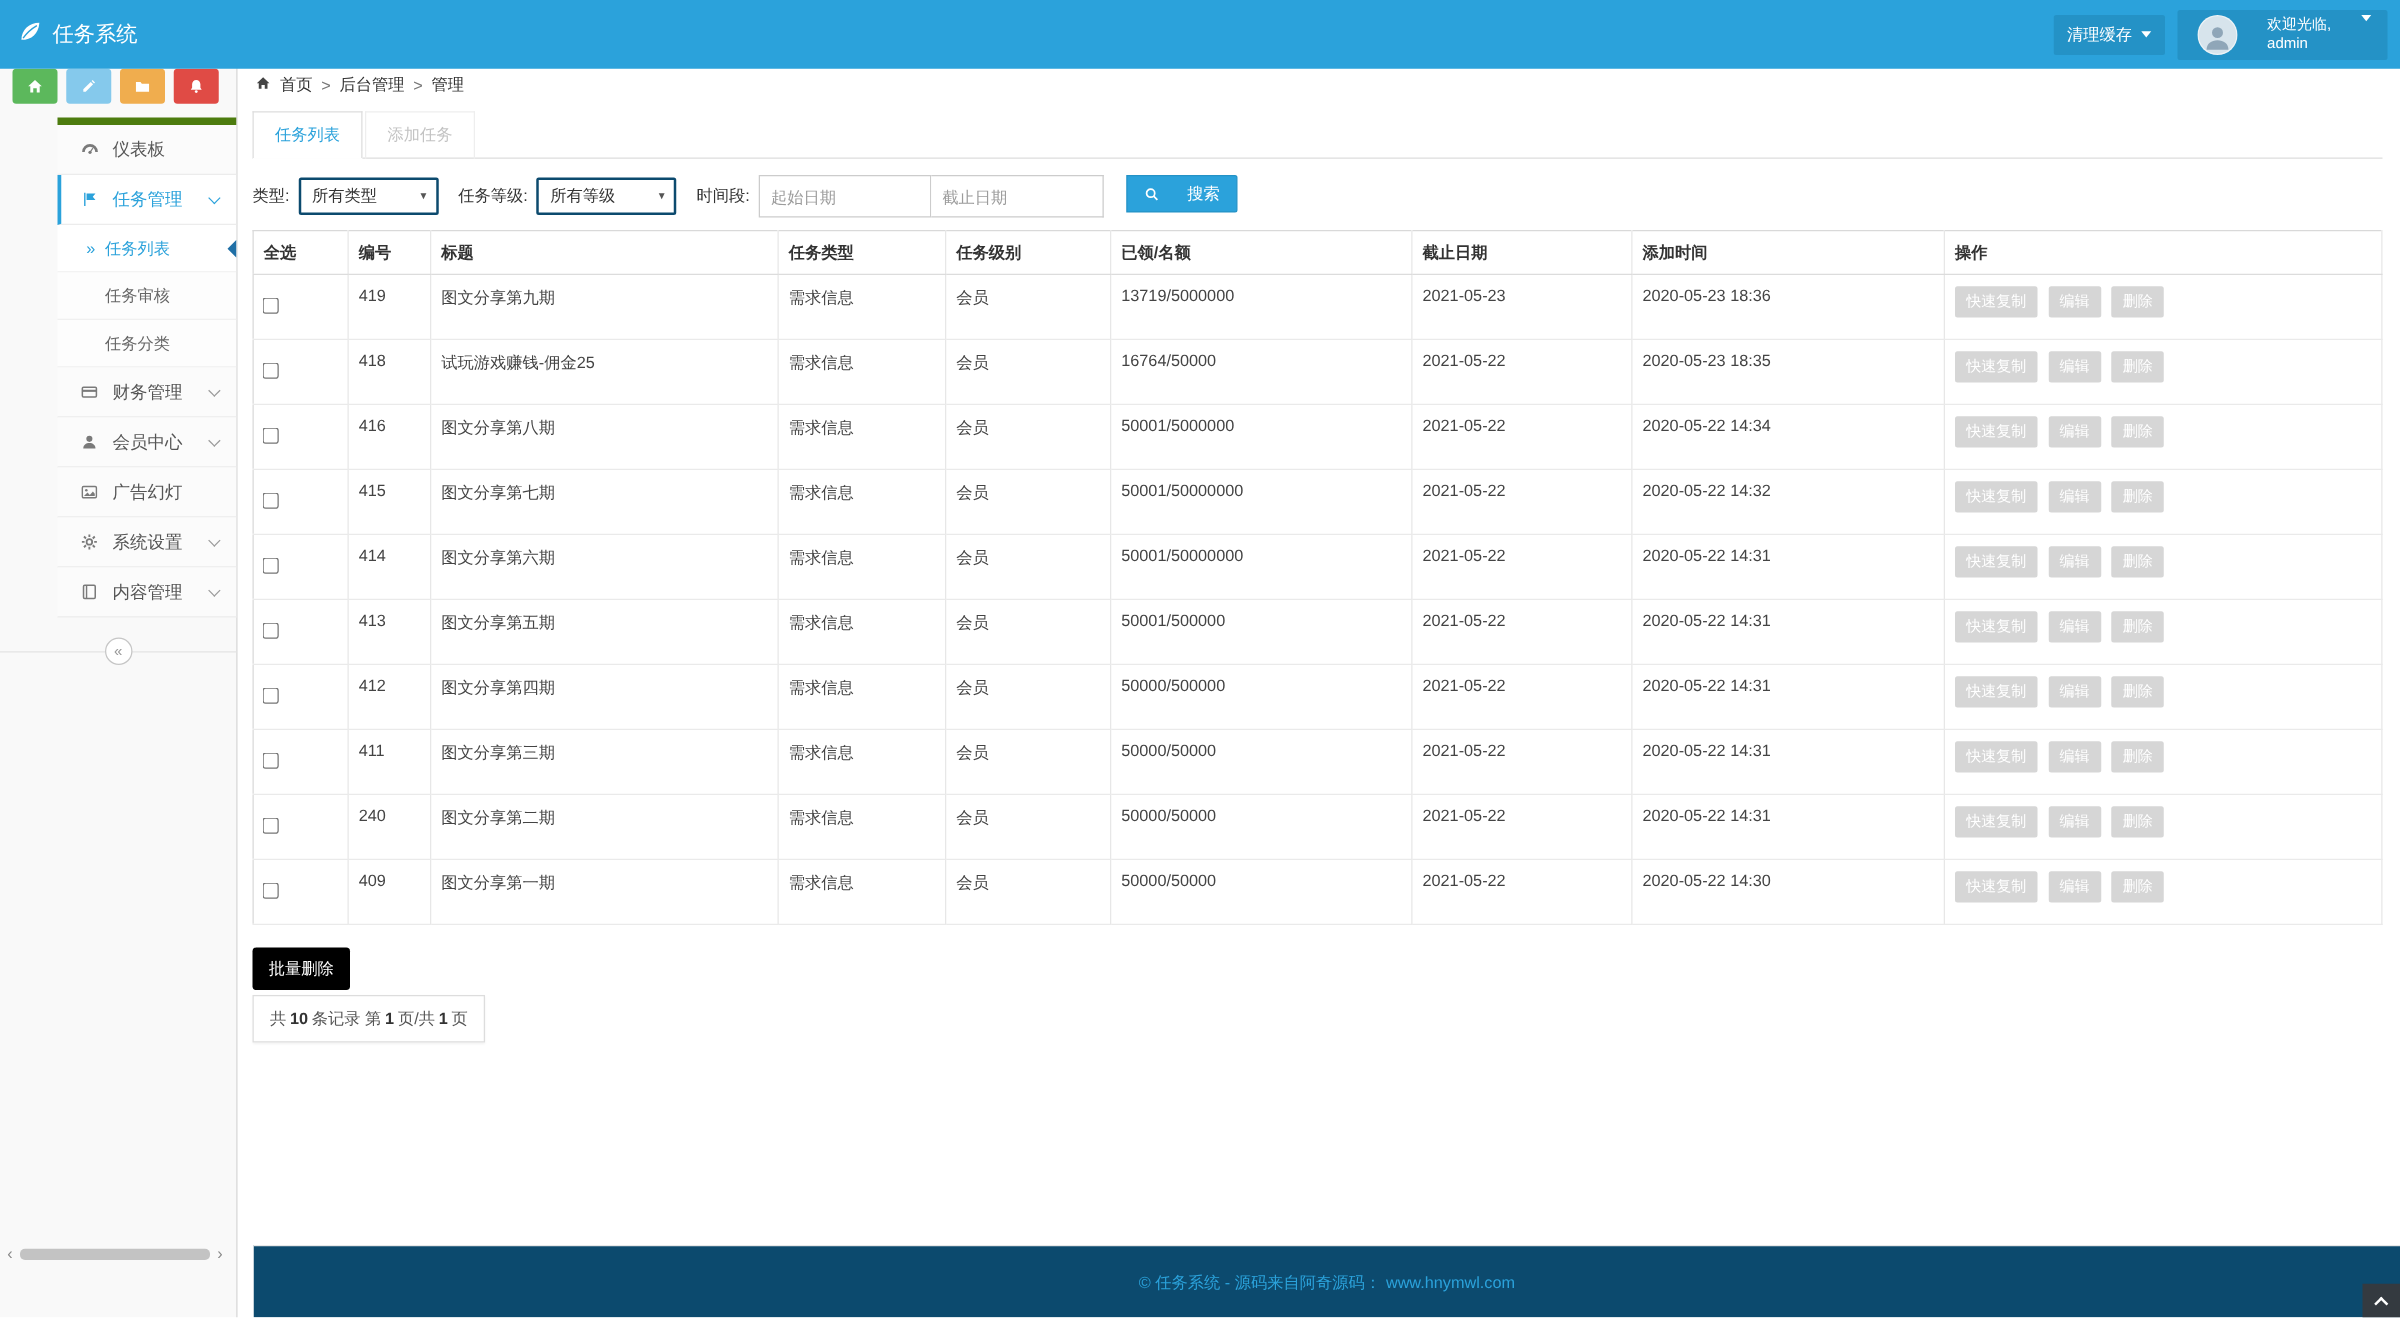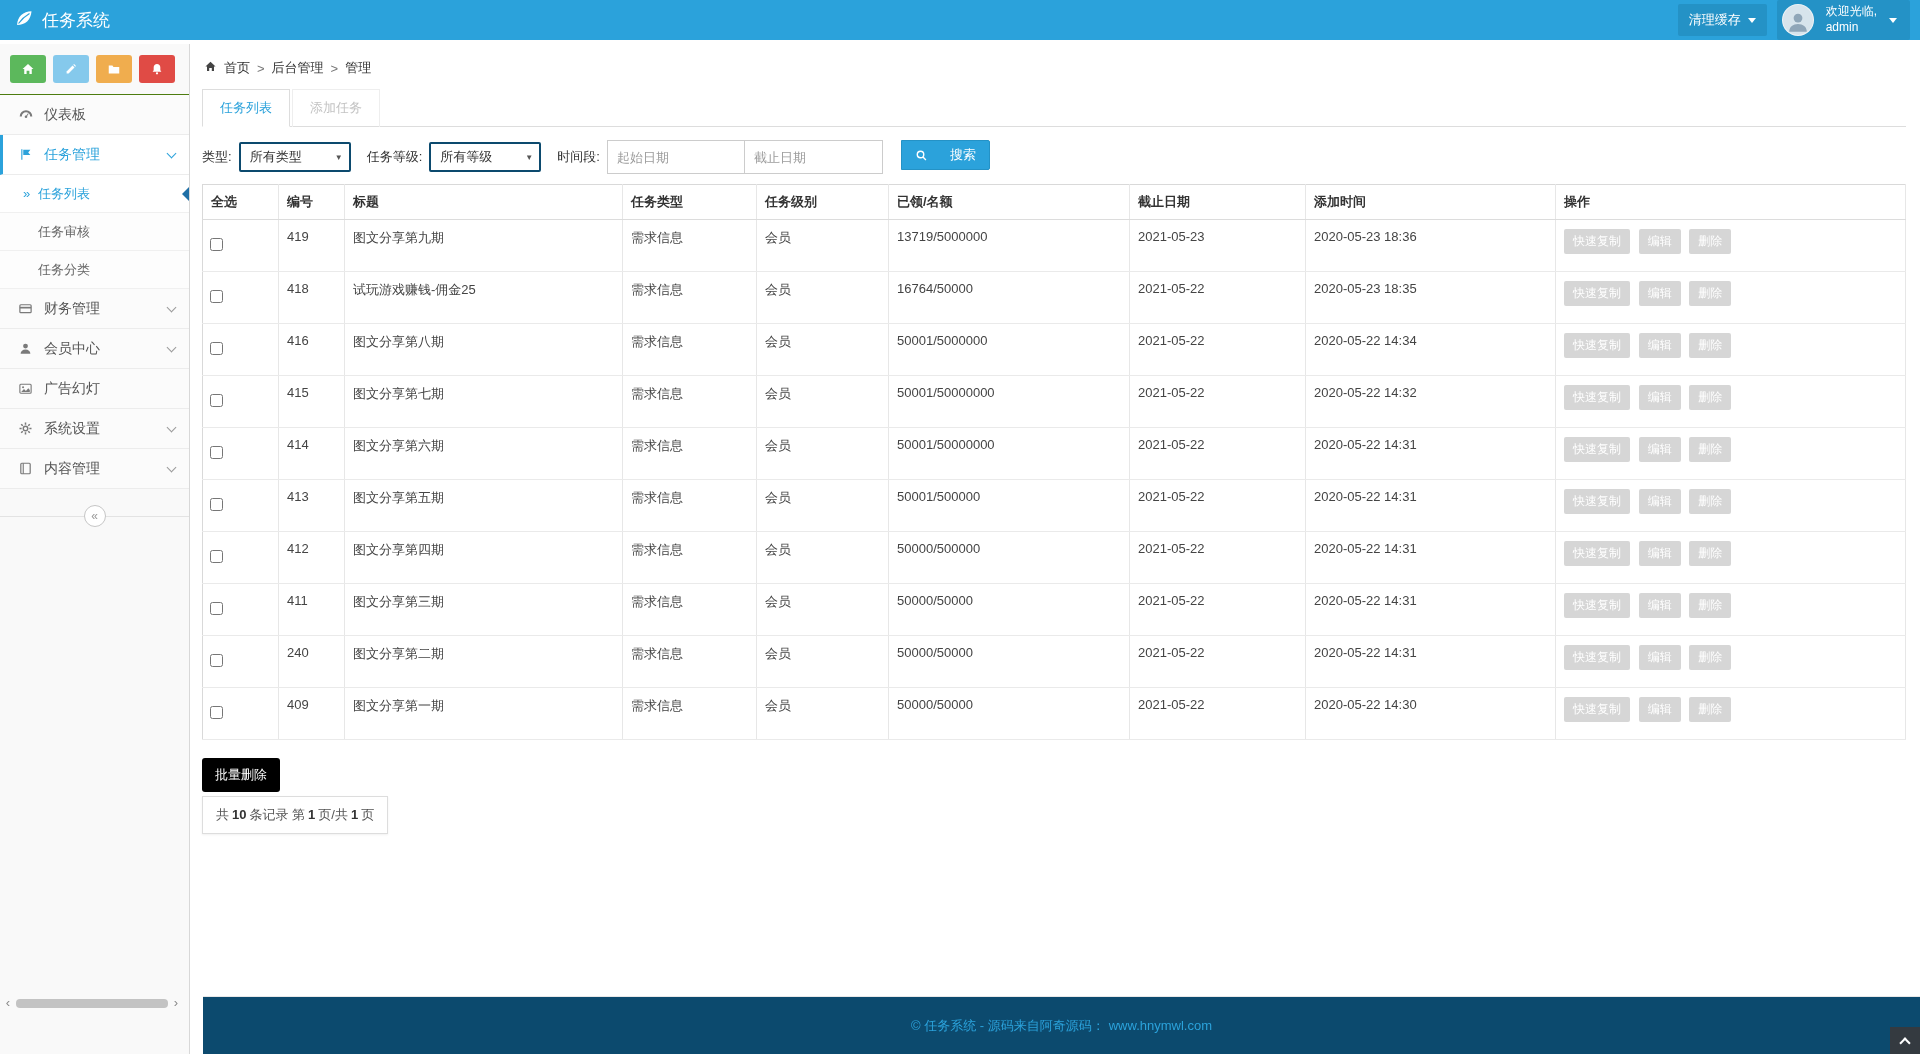--- a/index.html
+++ b/index.html
@@ -3,38 +3,38 @@
 <meta charset="utf-8">
 <title>任务系统</title>
 <style>
   * { margin:0; padding:0; box-sizing:border-box; }
   html,body { width:1920px; height:1054px; }
   body {
     position:relative; overflow:hidden; background:#fff;
     font-family:"Liberation Sans","DejaVu Sans",sans-serif; font-size:14px; color:#333;
   }
   
-  .topbar { position:absolute; top:0; left:0; right:0; height:40px; background:#2ba2db;
+  .topbar { position:absolute; top:0; left:0; right:0; height:55px; background:#2ba2db;
     display:flex; align-items:center; justify-content:space-between; padding:0 10px 0 14px; z-index:5; }
   .brand { display:flex; align-items:center; gap:8px; color:#fff; font-size:17px; }
   .topbar-right { display:flex; align-items:center; gap:10px; }
   .cache-btn { background:#2492c6; color:#fff; font-size:13px; padding:7px 11px; border-radius:2px;
     display:flex; align-items:center; gap:7px; cursor:pointer; }
-  .user-box { background:#2492c6; border-radius:2px; display:flex; align-items:center; gap:12px;
-    padding:4px 13px 4px 5px; color:#fff; cursor:pointer; }
+  .user-box { background:#2492c6; border-radius:2px; display:flex; align-items:flex-start; gap:24px;
+    padding:4px 13px 4px 16px; color:#fff; cursor:pointer; }
   .avatar { width:32px; height:32px; border-radius:50%; background:#d7e4ec; border:1px solid rgba(255,255,255,.55);
     display:flex; align-items:flex-end; justify-content:center; overflow:hidden; }
   .welcome { font-size:12px; line-height:1.3; }
   .caret { width:0; height:0; border-left:4px solid transparent; border-right:4px solid transparent; border-top:5px solid #fff; }
   
   .sidebar { position:absolute; top:44px; left:0; bottom:0; width:190px; background:#f9f9f9; border-right:1px solid #d8d8d8; }
   .quick { display:flex; gap:7px; padding:11px 0 11px 10px; }
   .qbtn { width:36px; height:28px; border-radius:3px; border:none; display:flex; align-items:center; justify-content:center; cursor:pointer; }
   .q-green{background:#5cb85c}.q-blue{background:#85c9ec}.q-orange{background:#f0ad4e}.q-red{background:#e04b45}
-  .menu { border-top:1px solid #4d7c0f; }
+  .menu { border-top:6px solid #4d7c0f;margin-left:46px; }
   .menu-item { height:40px; display:flex; align-items:center; gap:10px; padding:0 14px 0 17px;
     font-size:14px; color:#555; border-bottom:1px solid #ececec; cursor:pointer; position:relative; background:#fbfbfb; }
   .menu-item .mi-icon { width:17px; display:flex; align-items:center; justify-content:center; color:#7a7a7a; }
   .chev { margin-left:auto; width:7px; height:7px; border-right:1.6px solid #9a9a9a; border-bottom:1.6px solid #9a9a9a;
     transform:rotate(45deg); margin-top:-3px; }
   .menu-item.active { color:#2ba2db; border-left:3px solid #2ba2db; padding-left:14px; background:#fff; }
   .menu-item.active .mi-icon { color:#2ba2db; }
   .menu-item.active .chev { border-color:#2ba2db; }
   .submenu-item { height:38px; display:flex; align-items:center; padding-left:38px; font-size:13px; color:#666;
     border-bottom:1px solid #f0f0f0; cursor:pointer; position:relative; background:#fdfdfd; }

